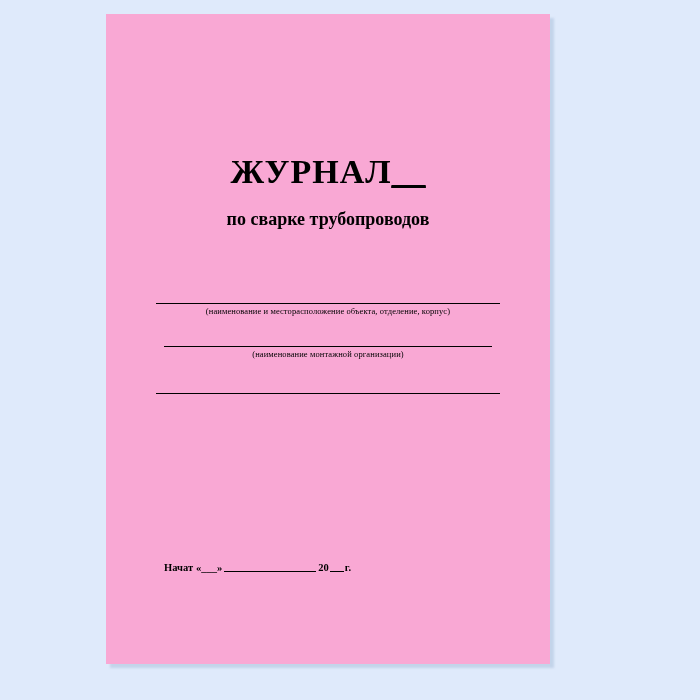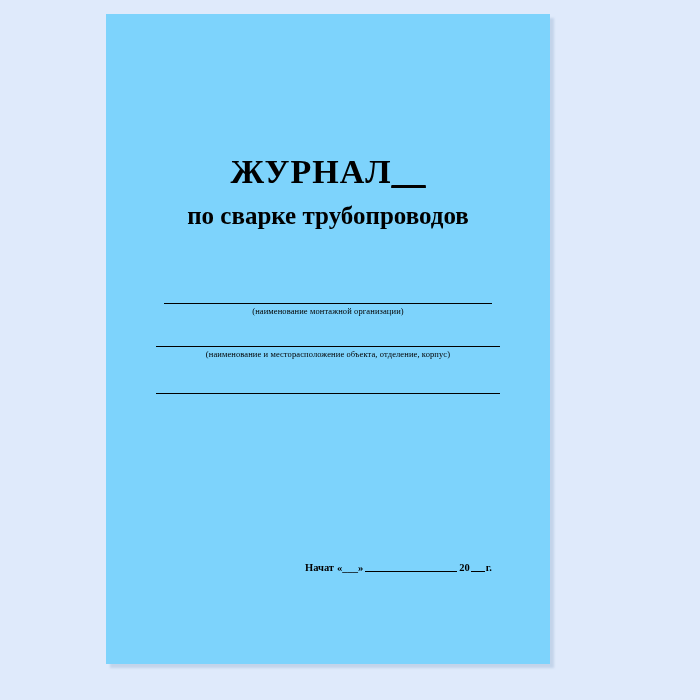--- a/index.html
+++ b/index.html
@@ -26,21 +26,21 @@
     height: 650px;
     background: #c3d4ea;
     filter: blur(1px);
   }
   .page {
     position: absolute;
     left: 106px;
     top: 14px;
     width: 444px;
     height: 650px;
-    background: #7dd3fc;
+    background: #f9a8d4;
     box-sizing: border-box;
   }
   .doc-inner {
     position: absolute;
     left: 0;
     top: 0;
     right: 0;
     bottom: 0;
     padding: 0 58px;
     box-sizing: border-box;
@@ -54,23 +54,23 @@
     font-weight: bold;
     letter-spacing: 1px;
     line-height: 1.05;
     color: #000;
   }
   .title-main .underscore {
     text-decoration: underline;
     letter-spacing: 0;
   }
   .title-sub {
-    font-size: 25px;
+    font-size: 18px;
     font-weight: bold;
-    margin-top: 12px;
+    margin-top: 20px;
     color: #000;
     line-height: 1.1;
   }
   .fields {
     margin-top: 58px;
   }
   .field-row {
     margin-bottom: 14px;
   }
   .field-line {
@@ -86,24 +86,23 @@
   }
   .field-row.wide {
     margin-left: -8px;
     margin-right: -8px;
   }
   .field-row.third {
     margin-top: 18px;
   }
   .dates {
     position: absolute;
-    left: 68px;
+    left: 58px;
     right: 58px;
     bottom: 82px;
-    text-align: right;
   }
   .date-row {
     font-size: 10.5px;
     font-weight: bold;
     color: #000;
     margin-bottom: 9px;
     white-space: nowrap;
   }
   .date-label {
     display: inline-block;
@@ -139,28 +138,28 @@
   <div class="page">
     <div class="doc-inner">
 
       <div class="title-block">
         <div class="title-main"><span>ЖУРНАЛ</span><span class="underscore">__</span></div>
         <div class="title-sub">по сварке трубопроводов</div>
       </div>
 
       <div class="fields">
 
+        <div class="field-row wide">
+          <div class="field-line"></div>
+          <div class="field-caption">(наименование и месторасположение объекта, отделение, корпус)</div>
+        </div>
+
         <div class="field-row">
           <div class="field-line"></div>
           <div class="field-caption">(наименование монтажной организации)</div>
-        </div>
-
-        <div class="field-row wide">
-          <div class="field-line"></div>
-          <div class="field-caption">(наименование и месторасположение объекта, отделение, корпус)</div>
         </div>
 
         <div class="field-row wide third">
           <div class="field-line"></div>
         </div>
 
       </div>
 
       <div class="dates">
         <div class="date-row">

